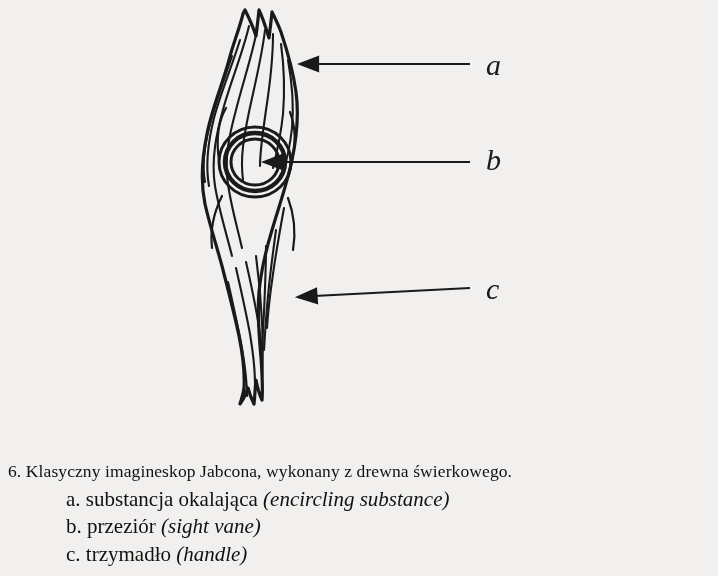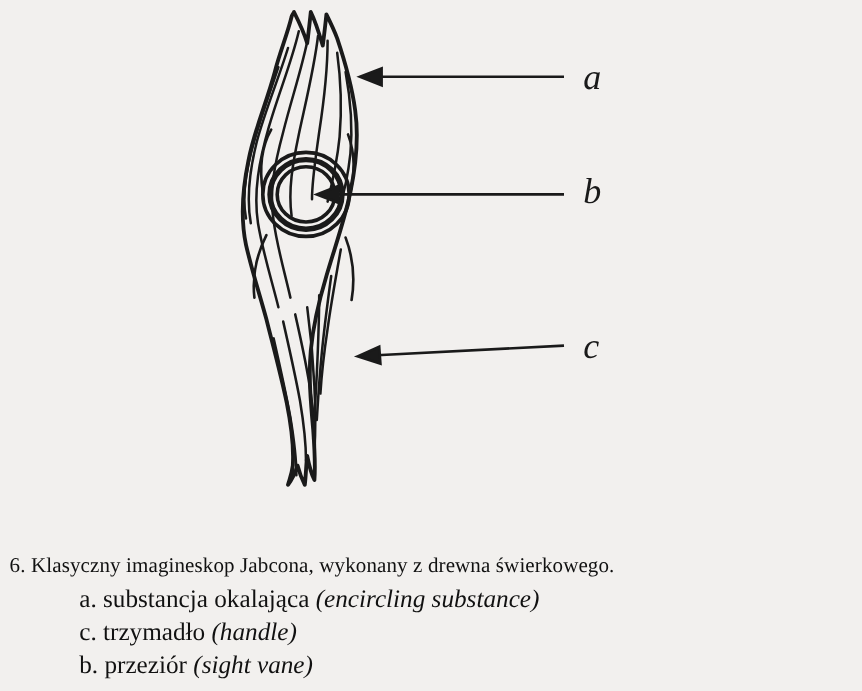--- a/index.html
+++ b/index.html
@@ -153,23 +153,23 @@
     <span>6.</span>
     <span>Klasyczny imagineskop Jabcona, wykonany z drewna świerkowego.</span>
   </div>
   <ul class="caption-list">
     <li>
       <span>a.</span>
       <span>substancja okalająca</span>
       <span class="ital">(encircling substance)</span>
     </li>
     <li>
+      <span>b.</span>
+      <span>przeziór</span>
+      <span class="ital">(sight vane)</span>
+    </li>
+    <li>
       <span>c.</span>
       <span>trzymadło</span>
       <span class="ital">(handle)</span>
-    </li>
-    <li>
-      <span>b.</span>
-      <span>przeziór</span>
-      <span class="ital">(sight vane)</span>
     </li>
   </ul>
 </div>
 
 </body></html>

